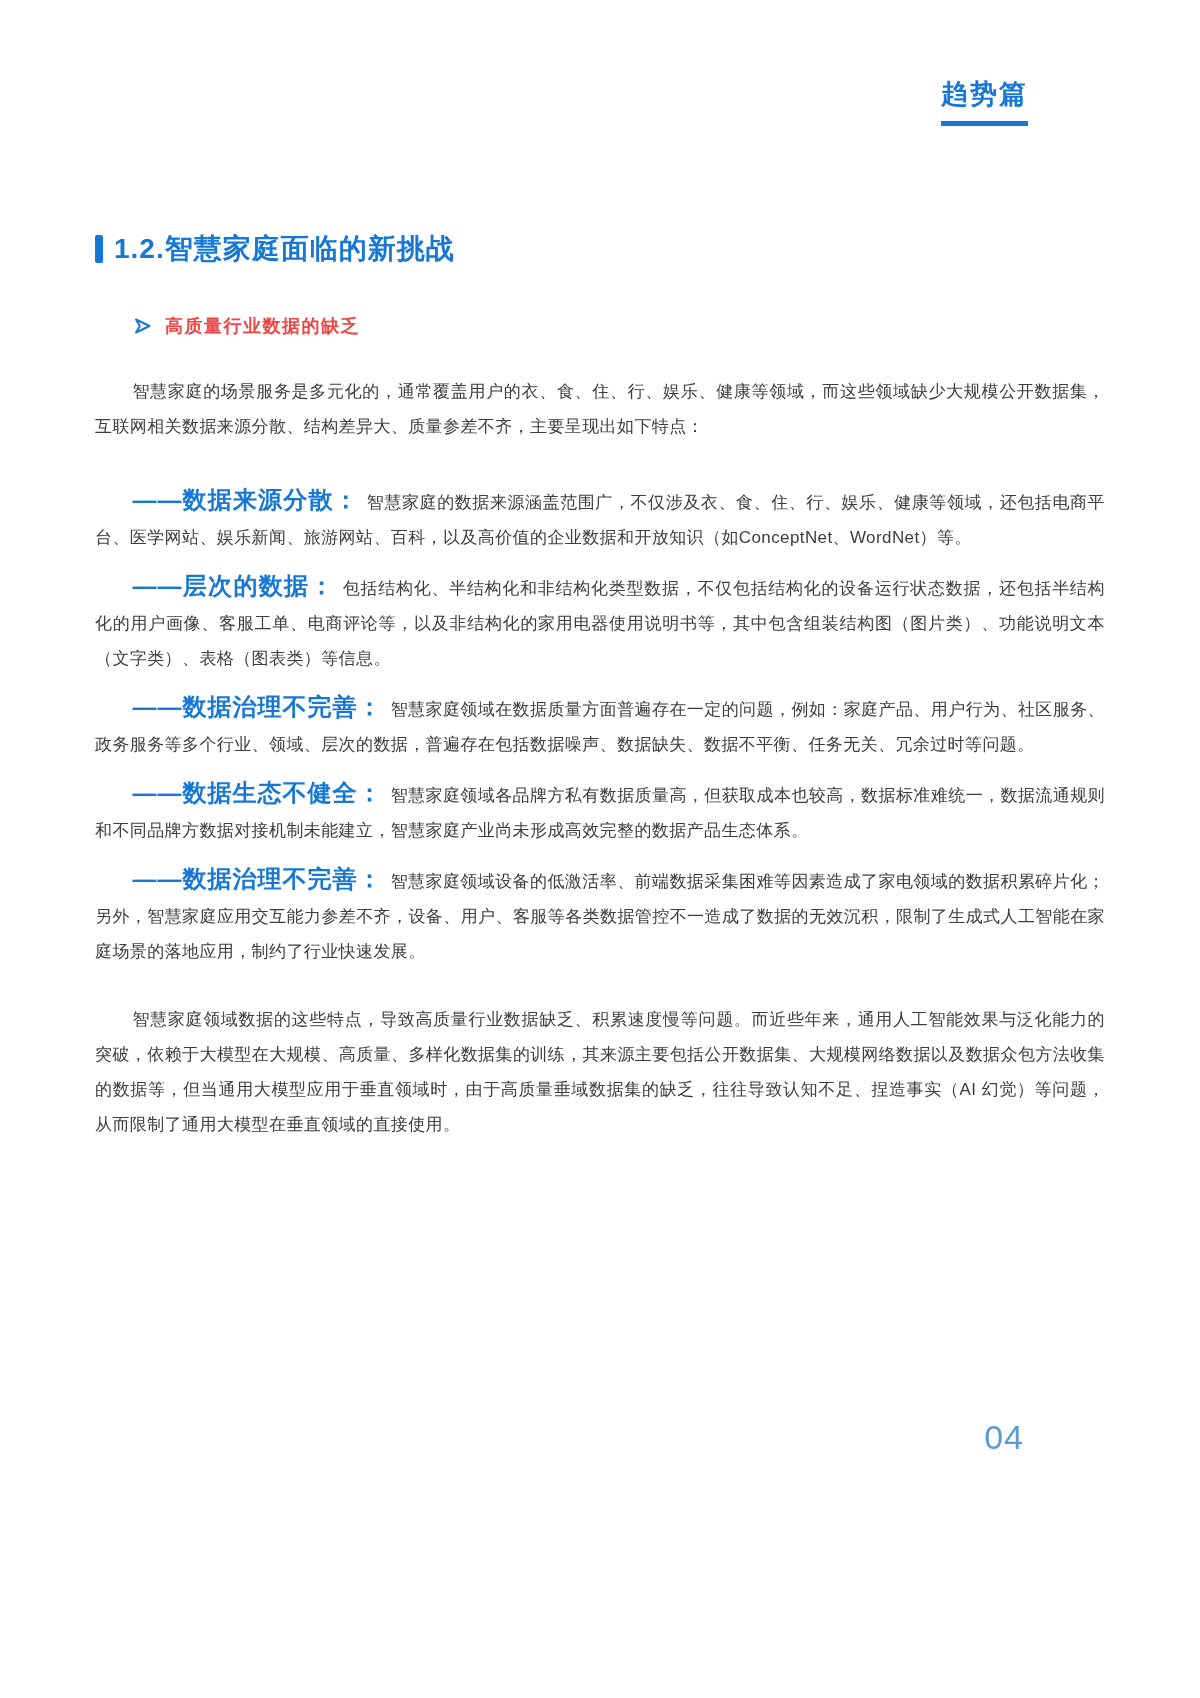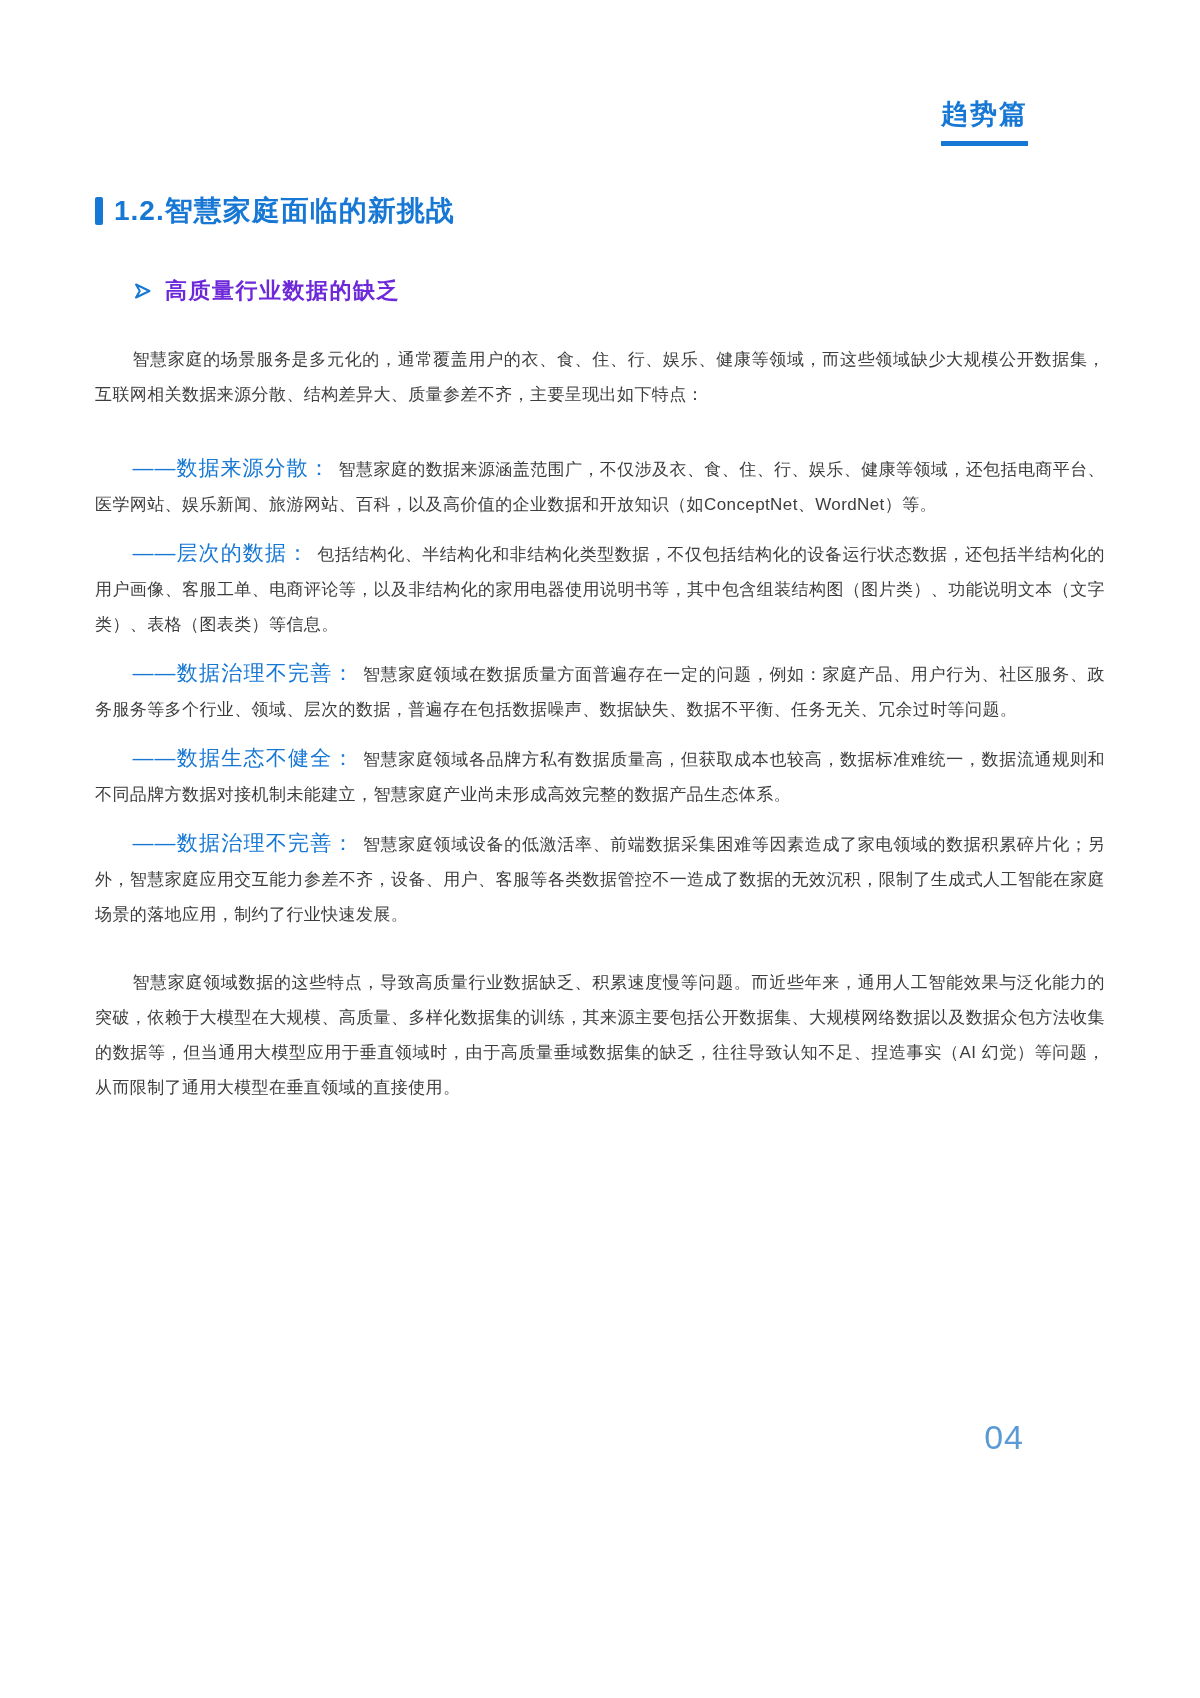--- a/index.html
+++ b/index.html
@@ -14,35 +14,35 @@
     height: 1698px;
     margin: 0 auto;
     background: #ffffff;
     font-family: "Liberation Sans", "DejaVu Sans", sans-serif;
     position: relative;
     overflow: hidden;
   }
   .page { position: relative; width: 100%; height: 100%; }
 
   
-  .corner-label { position: absolute; top: 96px; right: 172px; }
+  .corner-label { position: absolute; top: 76px; right: 172px; }
   .corner-text {
     display: inline-block;
     font-size: 27px;
     font-weight: bold;
     color: var(--accent);
     letter-spacing: 2px;
     padding-bottom: 9px;
     border-bottom: 5px solid var(--accent);
   }
 
   .content { padding: 192px 95px 0 95px; }
 
   
-  .section-title { display: flex; align-items: center; gap: 11px; }
+  .section-title { display: flex; align-items: center; gap: 11px; margin-top: 38px; }
   .accent-bar {
     width: 8px; height: 28px;
     background: var(--accent);
     border-radius: 2px;
     flex: 0 0 auto;
   }
   .section-title-text {
     font-size: 28px;
     font-weight: bold;
     color: var(--accent);
@@ -52,41 +52,41 @@
   
   .subsection-title {
     margin-top: 46px;
     padding-left: 38px;
     display: flex;
     align-items: center;
     gap: 12px;
   }
   .arrow-icon { color: var(--accent); display: inline-flex; flex: 0 0 auto; }
   .subsection-title-text {
-    font-size: 22px;
+    font-size: 18px;
     font-weight: bold;
-    color: #6d28d9;
+    color: #ef4444;
     letter-spacing: 1.5px;
   }
 
   
   .body-para {
     font-size: 17px;
     line-height: 35px;
     color: var(--body-text);
     text-align: justify;
     text-indent: 2.2em;
     letter-spacing: 0.4px;
   }
   .intro { margin-top: 36px; }
   .bullet-list { margin-top: 38px; }
   .bullet + .bullet { margin-top: 13px; }
   .bullet-lead {
-    font-size: 21px;
-    font-weight: normal;
+    font-size: 24px;
+    font-weight: bold;
     color: var(--accent);
     letter-spacing: 1px;
     margin-right: 8px;
   }
   .closing { margin-top: 33px; }
 
   .page-number {
     position: absolute;
     top: 1418px;
     right: 176px;

